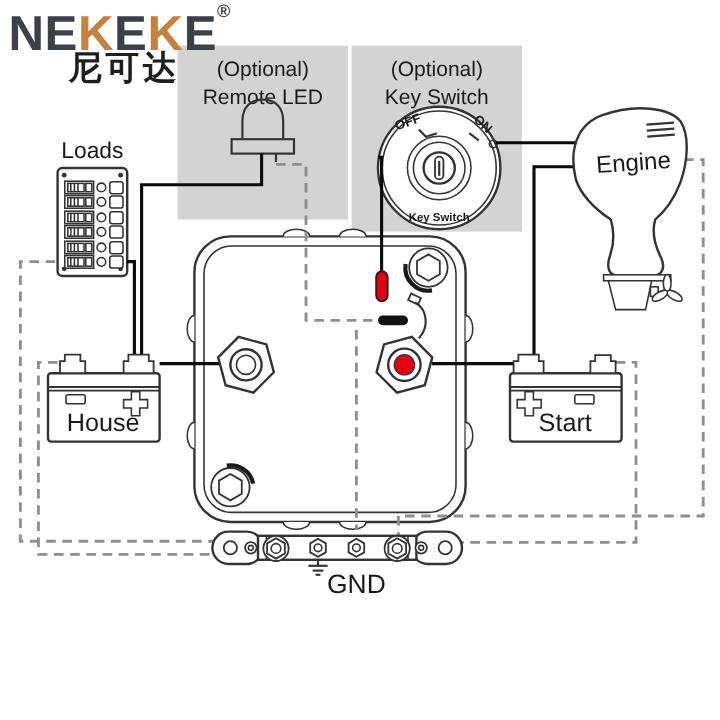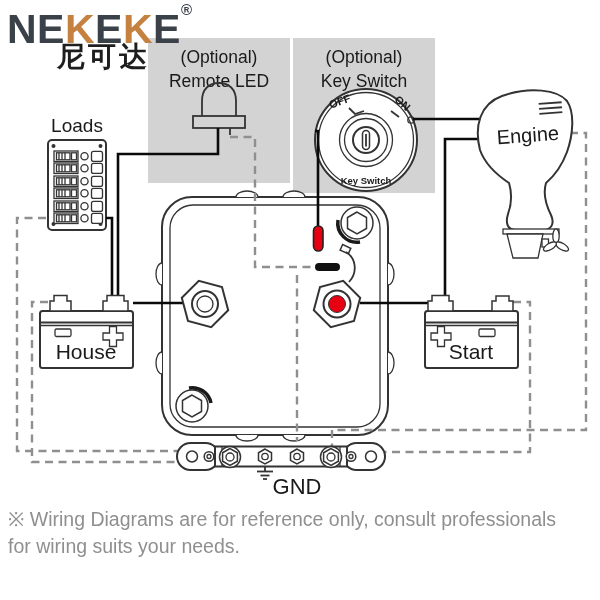--- a/index.html
+++ b/index.html
@@ -261,14 +261,13 @@
       <g>
         <rect class="fw1" x="341" y="246" width="9" height="6" transform="rotate(25 345 249)"></rect>
         <path class="o" stroke-width="2" d="M346,252 C356,258 358,272 349,282"></path>
       </g>
     </g>
   </svg>
 
   <div class="logo"><span class="dk">NE</span><span class="or">K</span><span class="dk">E</span><span class="or">K</span><span class="dk">E</span><sup>®</sup></div>
   <div class="logo-cn">尼可达</div>
 
-  <div class="footer">※ Wiring Diagrams are for reference only, consult professionals for wiring suits your needs.</div>
 </div>
 
 </body></html>

